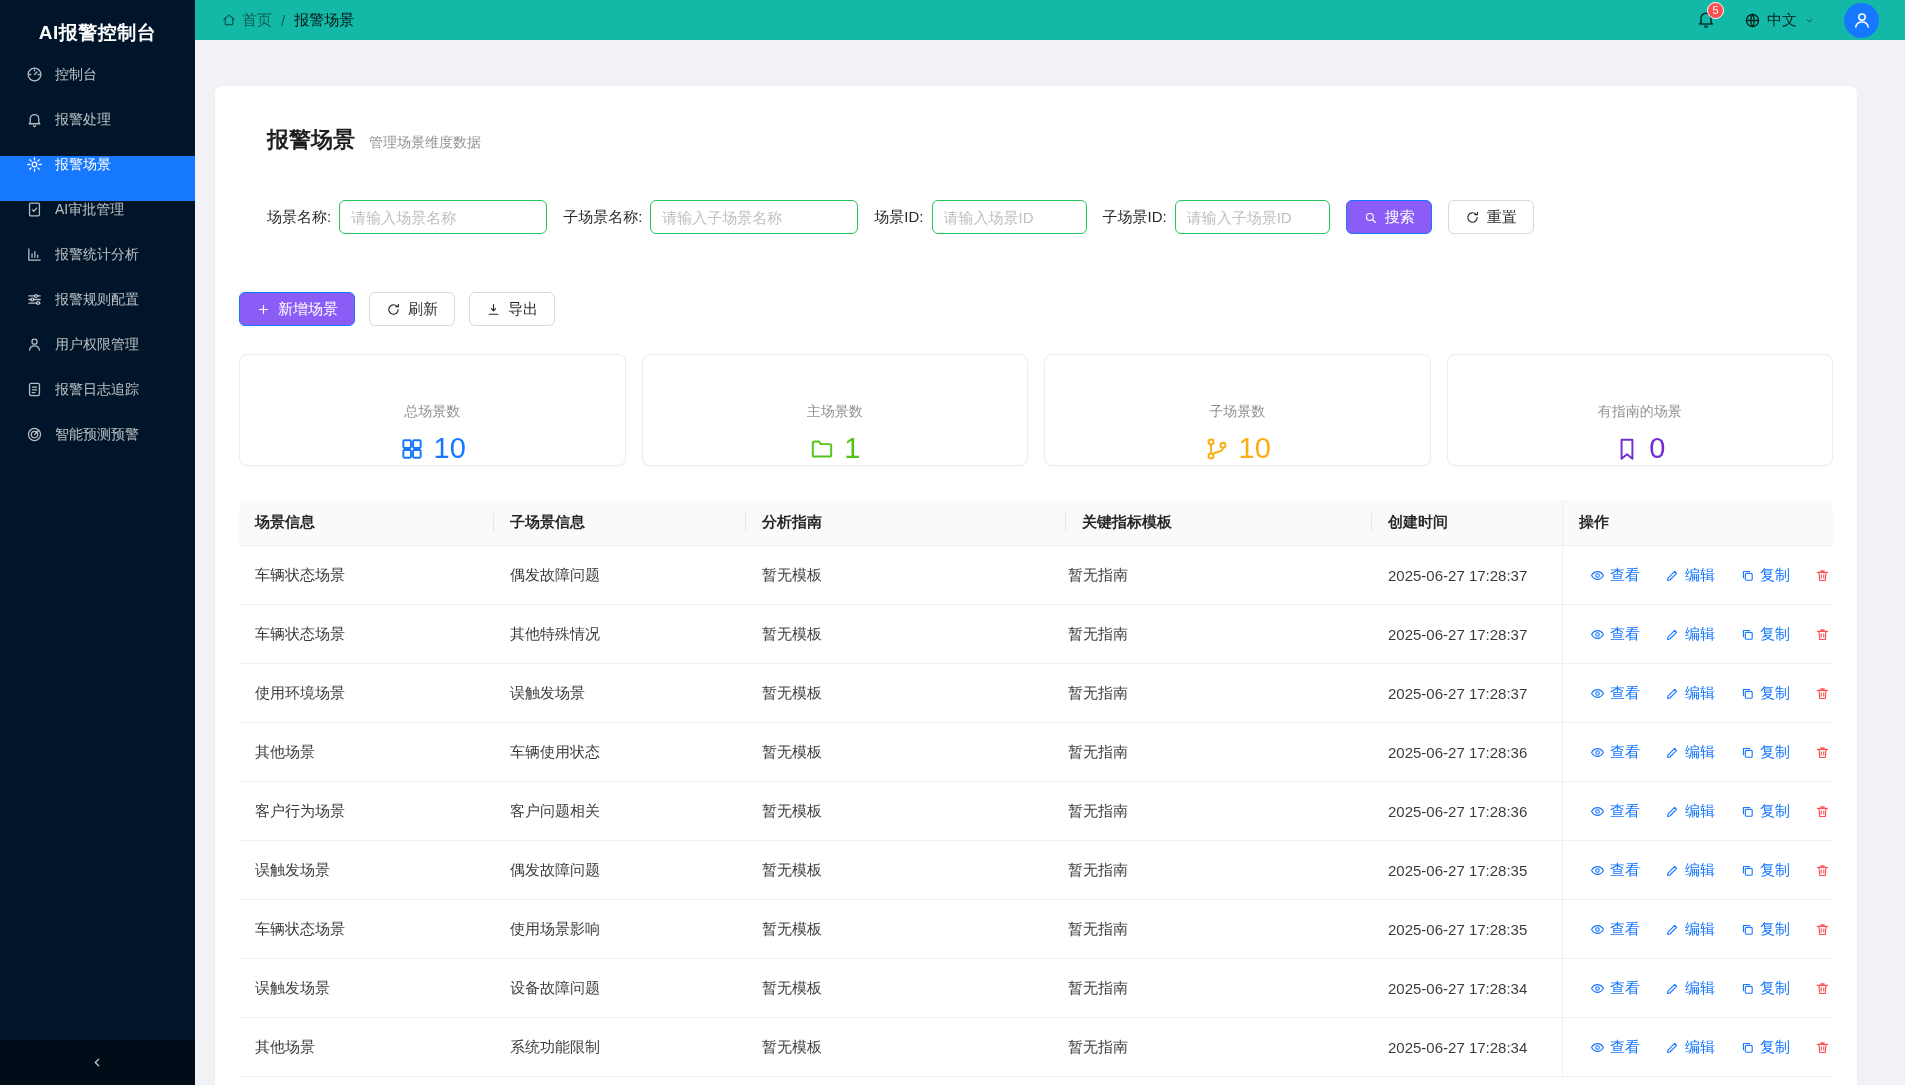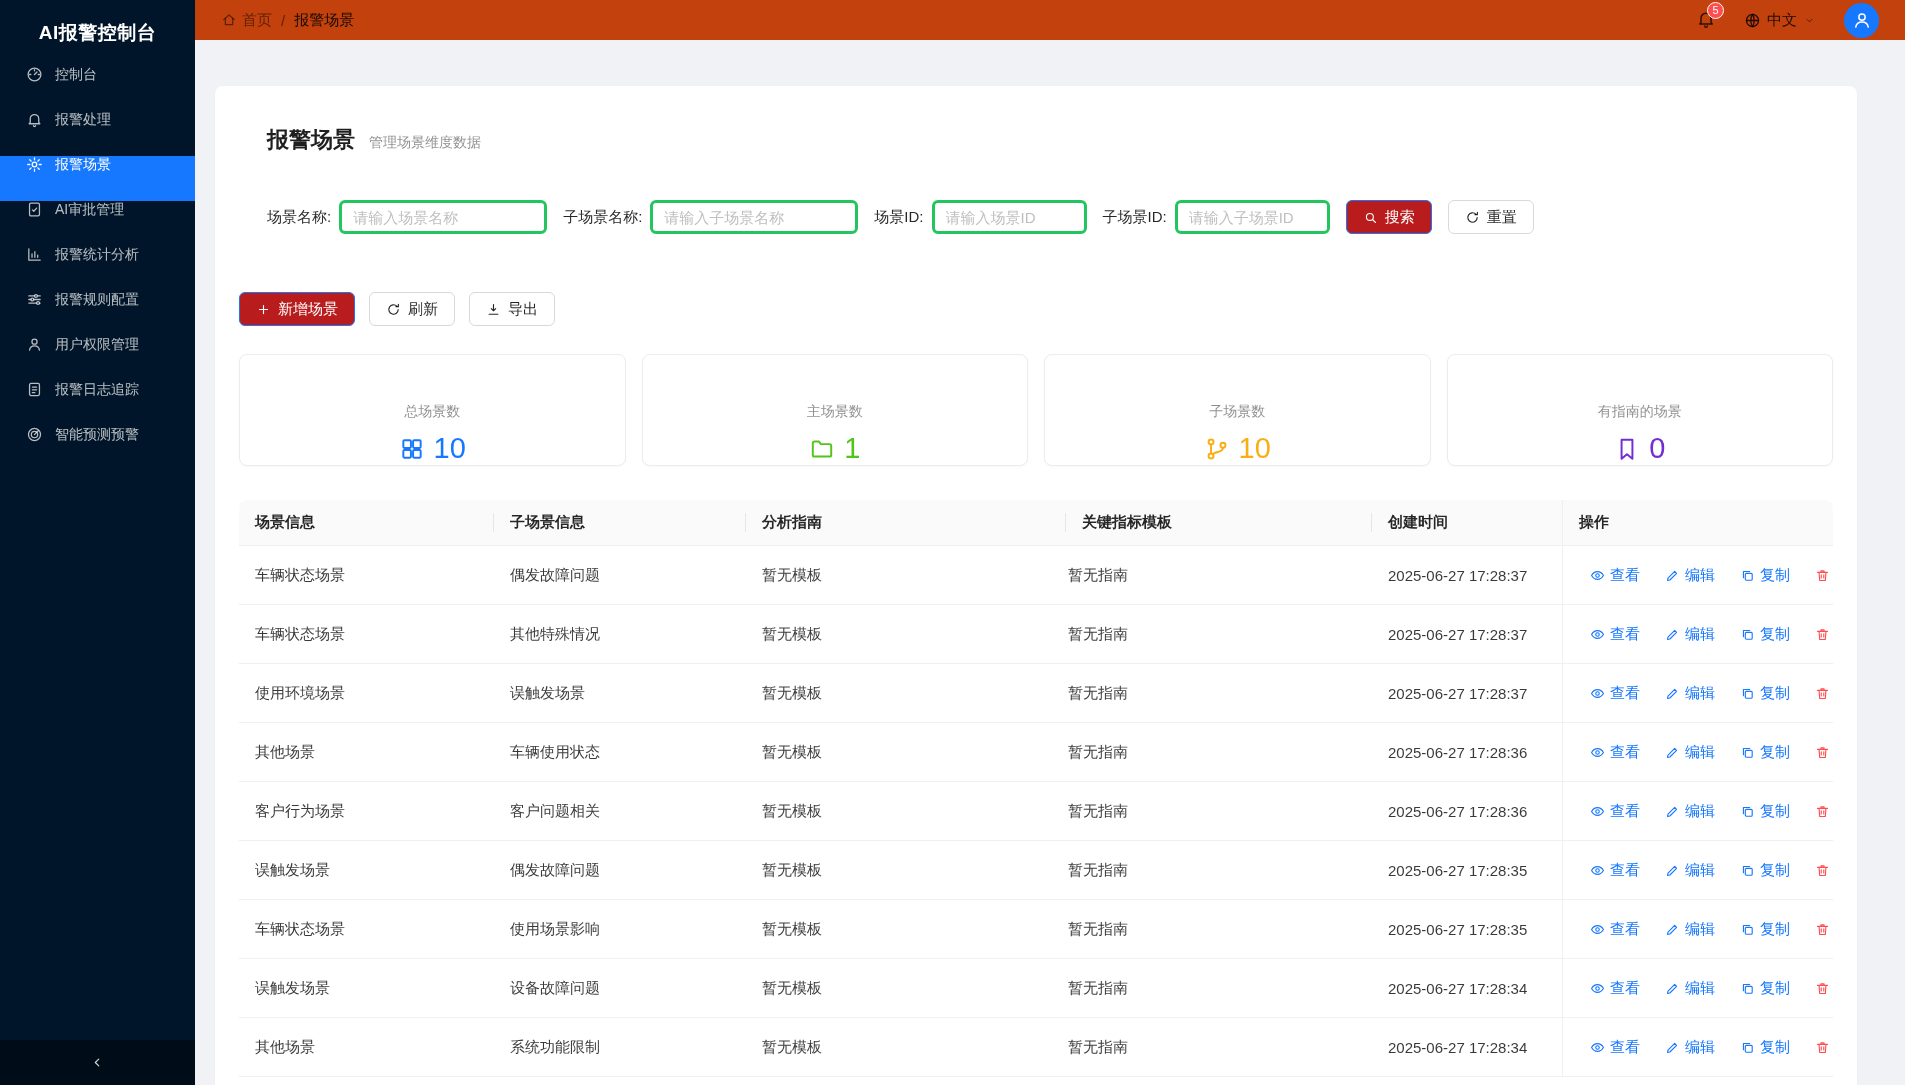--- a/index.html
+++ b/index.html
@@ -14,21 +14,21 @@
   .logo{height:66px;display:flex;align-items:center;justify-content:center;color:#fff;font-size:19px;font-weight:bold;letter-spacing:.5px}
   .menu{flex:1}
   .menu-item{height:45px;display:flex;align-items:flex-start;gap:12px;padding-left:26px;cursor:pointer;font-size:14px;white-space:nowrap}
   .menu-item .icon{width:17px;height:17px}
   .menu-item.active{background:#1677ff;color:#fff}
   .collapse{height:45px;background:#000c17;display:flex;align-items:center;justify-content:center;color:rgba(255,255,255,.85);cursor:pointer}
   .collapse .icon{width:15px;height:15px}
 
   
   .main{flex:1;display:flex;flex-direction:column;min-width:0}
-  .topbar{height:40px;background:#c2410c;display:flex;align-items:center;justify-content:space-between;padding:0 26px;flex:none}
+  .topbar{height:40px;background:#14b8a6;display:flex;align-items:center;justify-content:space-between;padding:0 26px;flex:none}
   .breadcrumb{display:flex;align-items:center;gap:9px;font-size:15px;color:rgba(0,0,0,.5)}
   .crumb{display:inline-flex;align-items:center;gap:5px;cursor:pointer}
   .crumb .icon{width:16px;height:16px}
   .crumb.current{color:rgba(0,0,0,.88);cursor:default}
   .topbar-right{display:flex;align-items:center;gap:28px}
   .bell-wrap{position:relative;cursor:pointer;color:rgba(0,0,0,.75)}
   .bell-wrap .icon{width:20px;height:20px}
   .badge{position:absolute;top:-7px;left:11px;background:#ff4d4f;color:#fff;border-radius:9px;min-width:17px;height:17px;font-size:11px;display:flex;align-items:center;justify-content:center;padding:0 4px;border:1px solid #fff}
   .lang{display:flex;align-items:center;gap:6px;color:rgba(0,0,0,.82);cursor:pointer}
   .lang .icon{width:17px;height:17px}
@@ -41,27 +41,27 @@
   .card{background:#fff;border-radius:8px;padding:38px 24px 24px;min-height:1020px;box-shadow:0 1px 2px rgba(0,0,0,.03)}
   .page-head{display:flex;align-items:baseline;gap:14px;padding:0 28px 44px}
   h1{font-size:22px;line-height:32px;color:rgba(0,0,0,.88);font-weight:bold}
   .subtitle{font-size:14px;color:rgba(0,0,0,.45)}
 
   
   .filter-row{display:flex;align-items:center;gap:16px;padding:0 28px 44px}
   .filter-fields{display:flex;align-items:flex-end;gap:16px}
   .filter-item{display:flex;align-items:center;gap:8px}
   .filter-label{color:rgba(0,0,0,.85);white-space:nowrap}
-  .input{height:34px;border:3px solid #22c55e;border-radius:6px;padding:0 11px;font-size:15px;width:208px;color:rgba(0,0,0,.85);font-family:inherit;outline:none;background:#fff}
+  .input{height:34px;border:1px solid #22c55e;border-radius:6px;padding:0 11px;font-size:15px;width:208px;color:rgba(0,0,0,.85);font-family:inherit;outline:none;background:#fff}
   .input::placeholder{color:#bfbfbf}
   .input.short{width:155px}
 
   .btn{height:34px;display:inline-flex;align-items:center;gap:7px;padding:0 16px;border:1px solid #d9d9d9;background:#fff;border-radius:6px;font-size:15px;color:rgba(0,0,0,.85);cursor:pointer;font-family:inherit;white-space:nowrap}
   .btn .icon{width:15px;height:15px}
-  .btn.primary{background:#b91c1c;border-color:#1677ff;color:#fff}
+  .btn.primary{background:#8b5cf6;border-color:#1677ff;color:#fff}
 
   .actions-row{display:flex;gap:14px;padding:14px 0 28px}
 
   
   .stats-row{display:flex;gap:16px;padding-bottom:34px}
   .stat-card{flex:1;border:1px solid #ececec;border-radius:8px;height:112px;display:flex;flex-direction:column;align-items:center;justify-content:flex-end;gap:11px;box-shadow:0 1px 2px rgba(0,0,0,.03);background:#fff}
   .stat-label{color:rgba(0,0,0,.45);font-size:14px}
   .stat-value{display:flex;align-items:center;gap:9px;font-size:29px;font-weight:500}
   .stat-value .icon{width:26px;height:26px}
 

